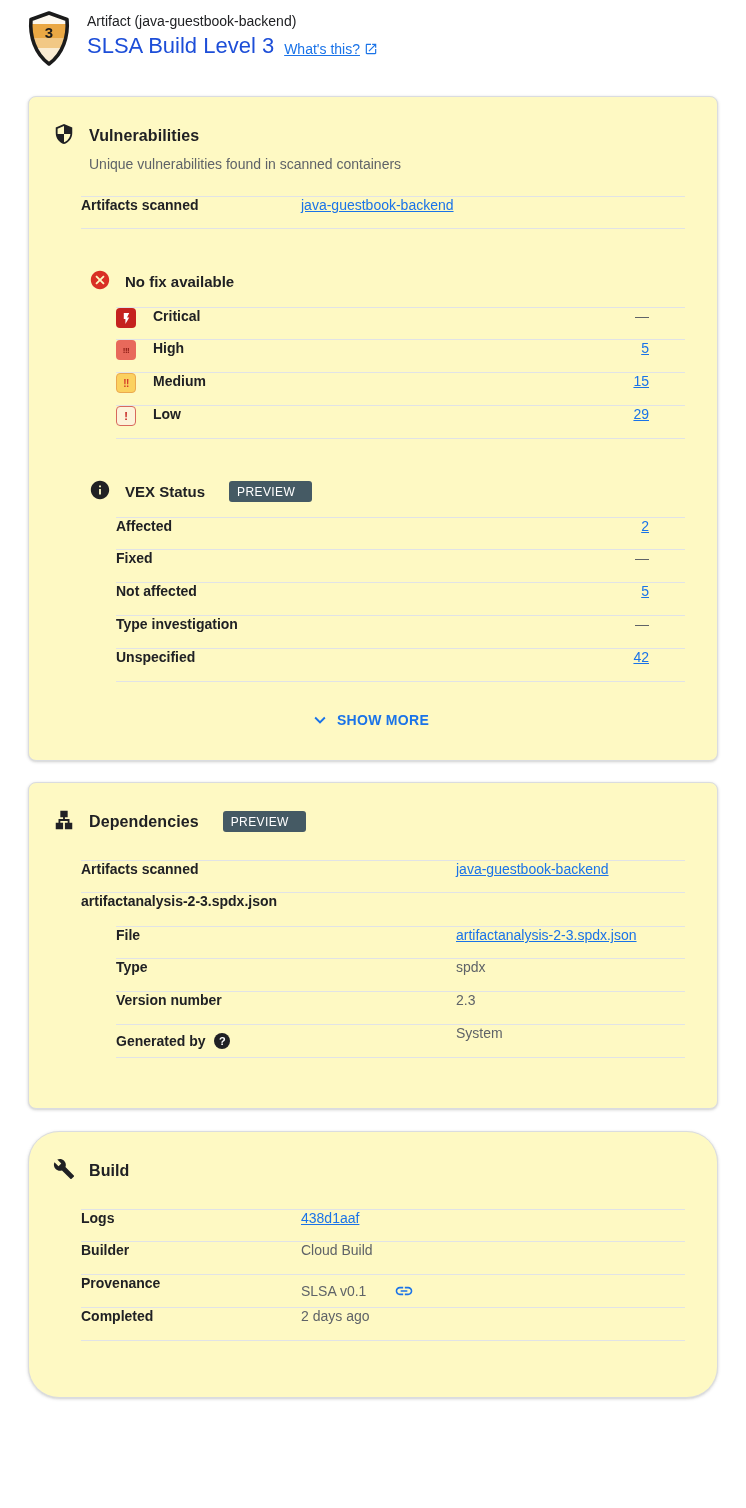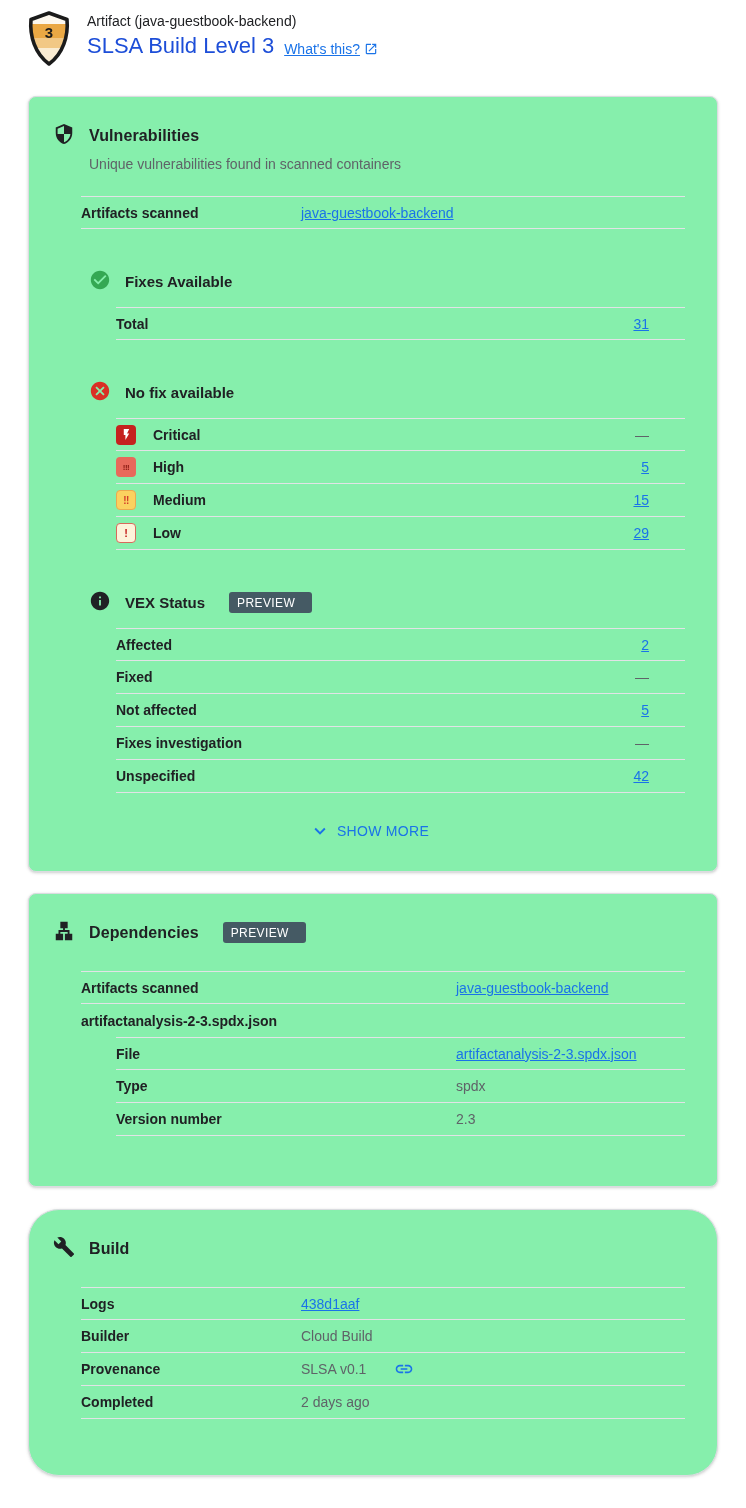--- a/index.html
+++ b/index.html
@@ -18,30 +18,30 @@
   .page-title { font-size:22px; line-height:26px; color:#1d4ed8; }
   .whats-this { font-size:14px; display:inline-flex; align-items:center; gap:4px; padding-bottom:2px; }
   .whats-this svg { flex:none; }
 
   
   .card {
     margin:25px 28px 0 28px;
     border:1px solid #dadce0; border-radius:8px;
     box-shadow:0 1px 2px rgba(60,64,67,.15), 0 1px 3px 1px rgba(60,64,67,.08);
     padding:26px 32px 26px 24px;
-    background:#86efac;
+    background:#fef9c3;
   }
   .card-head { display:flex; align-items:center; gap:14px; }
   .card-title { font-size:16px; font-weight:bold; letter-spacing:.1px; }
   .subtitle { margin:8px 0 0 36px; color:#5f6368; font-size:14px; }
   .inner { margin-left:28px; }
 
   
   .tbl { margin-top:24px; }
-  .row { display:flex; align-items:center; height:33px; border-bottom:1px solid #e1e3e6; font-size:14px; }
+  .row { display:flex; height:33px; border-bottom:1px solid #e1e3e6; font-size:14px; }
   .tbl .row:first-child, .sub-tbl .row:first-child { border-top:1px solid #e1e3e6; }
   .row .lbl { font-weight:bold; color:#202124; }
   .lw220 .lbl { width:220px; flex:none; }
   .lw375 .lbl { width:375px; flex:none; }
   .lw340 .lbl { width:340px; flex:none; }
   .num { margin-left:auto; padding-right:36px; }
   .val { color:#5f6368; }
   .dash { color:#5f6368; }
 
   
@@ -55,21 +55,21 @@
          display:flex; align-items:center; justify-content:center; font-weight:bold; }
   .sev-critical { background:#c5221f; }
   .sev-high { background:#e8695b; color:#8a1a12; font-size:8px; letter-spacing:-.5px; }
   .sev-medium { background:#fbd15f; border:1px solid #eba94f; color:#d33b27; font-size:10px; letter-spacing:-.5px; }
   .sev-low { background:#fdf3da; border:1.5px solid #d8695c; color:#c5221f; font-size:11px; }
 
   .preview-badge { background:#455a64; color:#fff; font-size:12px; letter-spacing:.4px;
                    padding:4px 17px 3px 8px; border-radius:3px; margin-left:10px; }
 
   .show-more { display:flex; align-items:center; justify-content:center; gap:6px;
-               margin-top:24px; height:28px; color:#1a73e8; font-weight:normal;
+               margin-top:24px; height:28px; color:#1a73e8; font-weight:bold;
                font-size:14px; letter-spacing:.3px; cursor:pointer; }
 
   .dep-card { margin-top:21px; padding-bottom:50px; }
   .group-row .lbl { font-weight:bold; }
   .build-card { margin-top:22px; padding-bottom:56px;border-radius:31px; }
 
   .help-dot { width:16px; height:16px; border-radius:50%; background:#202124; color:#fff;
               font-size:11px; font-weight:bold; display:inline-flex; align-items:center;
               justify-content:center; margin-left:9px; cursor:pointer; }
   .prov-val { display:flex; align-items:center; gap:28px; }
@@ -122,36 +122,20 @@
   <div class="subtitle">Unique vulnerabilities found in scanned containers</div>
 
   <div class="inner">
     <div class="tbl">
       <div class="row lw220">
         <span class="lbl">Artifacts scanned</span>
         <a>java-guestbook-backend</a>
       </div>
     </div>
 
-    <div class="section">
-      <div class="sec-head">
-        <span>
-          <svg width="22" height="22" viewBox="0 0 24 24">
-              <path fill="#34a853" d="M12 2C6.48 2 2 6.48 2 12s4.48 10 10 10 10-4.48 10-10S17.52 2 12 2zm-2 15l-5-5 1.41-1.41L10 14.17l7.59-7.59L19 8l-9 9z"></path>
-            </svg>
-        </span>
-        <span class="sec-title">Fixes Available</span>
-      </div>
-      <div class="sub-tbl">
-        <div class="row">
-          <span class="lbl">Total</span>
-          <a class="num">31</a>
-        </div>
-      </div>
-    </div>
 
     <div class="section">
       <div class="sec-head">
         <span>
           <svg width="22" height="22" viewBox="0 0 24 24">
               <path fill="#d93025" d="M12 2C6.47 2 2 6.47 2 12s4.47 10 10 10 10-4.47 10-10S17.53 2 12 2zm5 13.59L15.59 17 12 13.41 8.41 17 7 15.59 10.59 12 7 8.41 8.41 7 12 10.59 15.59 7 17 8.41 13.41 12 17 15.59z"></path>
             </svg>
         </span>
         <span class="sec-title">No fix available</span>
       </div>
@@ -200,21 +184,21 @@
         </div>
         <div class="row">
           <span class="lbl">Fixed</span>
           <span class="num dash">—</span>
         </div>
         <div class="row">
           <span class="lbl">Not affected</span>
           <a class="num">5</a>
         </div>
         <div class="row">
-          <span class="lbl">Fixes investigation</span>
+          <span class="lbl">Type investigation</span>
           <span class="num dash">—</span>
         </div>
         <div class="row">
           <span class="lbl">Unspecified</span>
           <a class="num">42</a>
         </div>
       </div>
     </div>
   </div>
 
@@ -253,20 +237,27 @@
         <a>artifactanalysis-2-3.spdx.json</a>
       </div>
       <div class="row lw340">
         <span class="lbl">Type</span>
         <span class="val">spdx</span>
       </div>
       <div class="row lw340">
         <span class="lbl">Version number</span>
         <span class="val">2.3</span>
       </div>
+      <div class="row lw340">
+        <span class="lbl" style="width:340px; display:inline-flex; align-items:center;">
+          <span>Generated by</span>
+          <span class="help-dot">?</span>
+        </span>
+        <span class="val">System</span>
+      </div>
     </div>
   </div>
 </div>
 
 <div class="card build-card">
   <div class="card-head">
     <span>
       <svg width="22" height="22" viewBox="0 0 24 24">
           <path fill="#202124" d="M22.7 19l-9.1-9.1c.9-2.3.4-5-1.5-6.9-2-2-5-2.4-7.4-1.3L9 6 6 9 1.6 4.7C.4 7.1.9 10.1 2.9 12.1c1.9 1.9 4.6 2.4 6.9 1.5l9.1 9.1c.4.4 1 .4 1.4 0l2.3-2.3c.5-.4.5-1.1.1-1.4z"></path>
         </svg>

